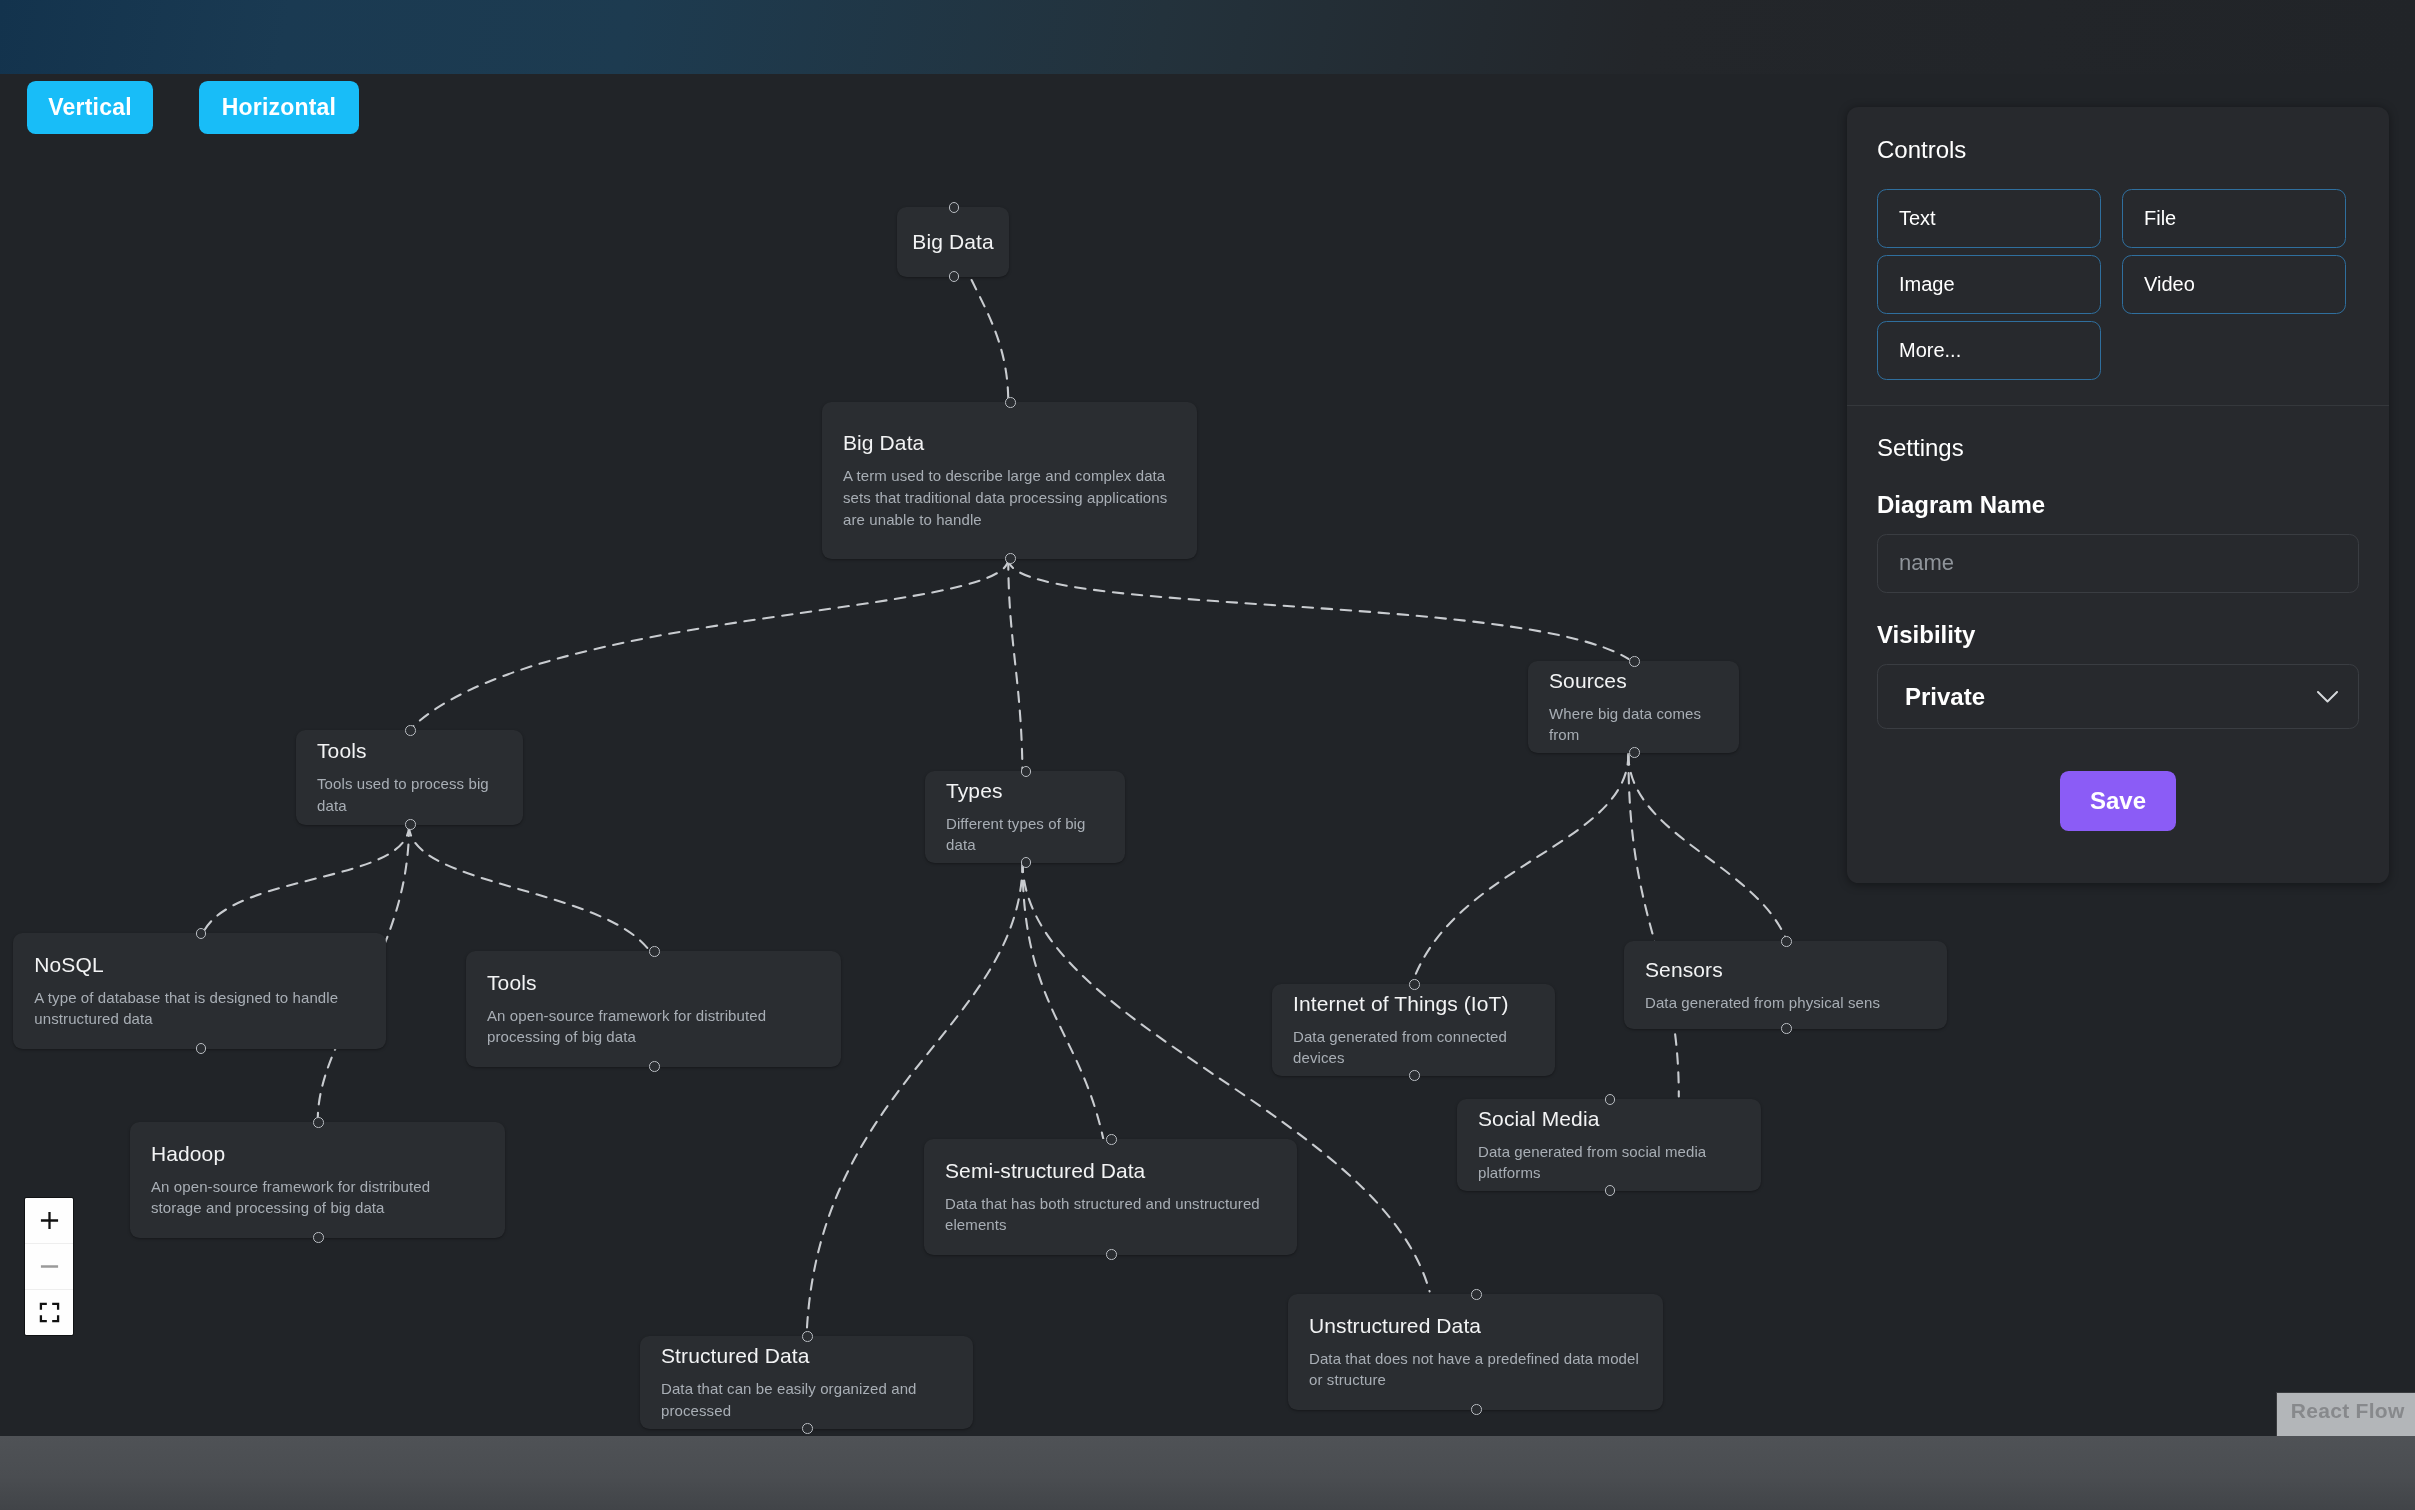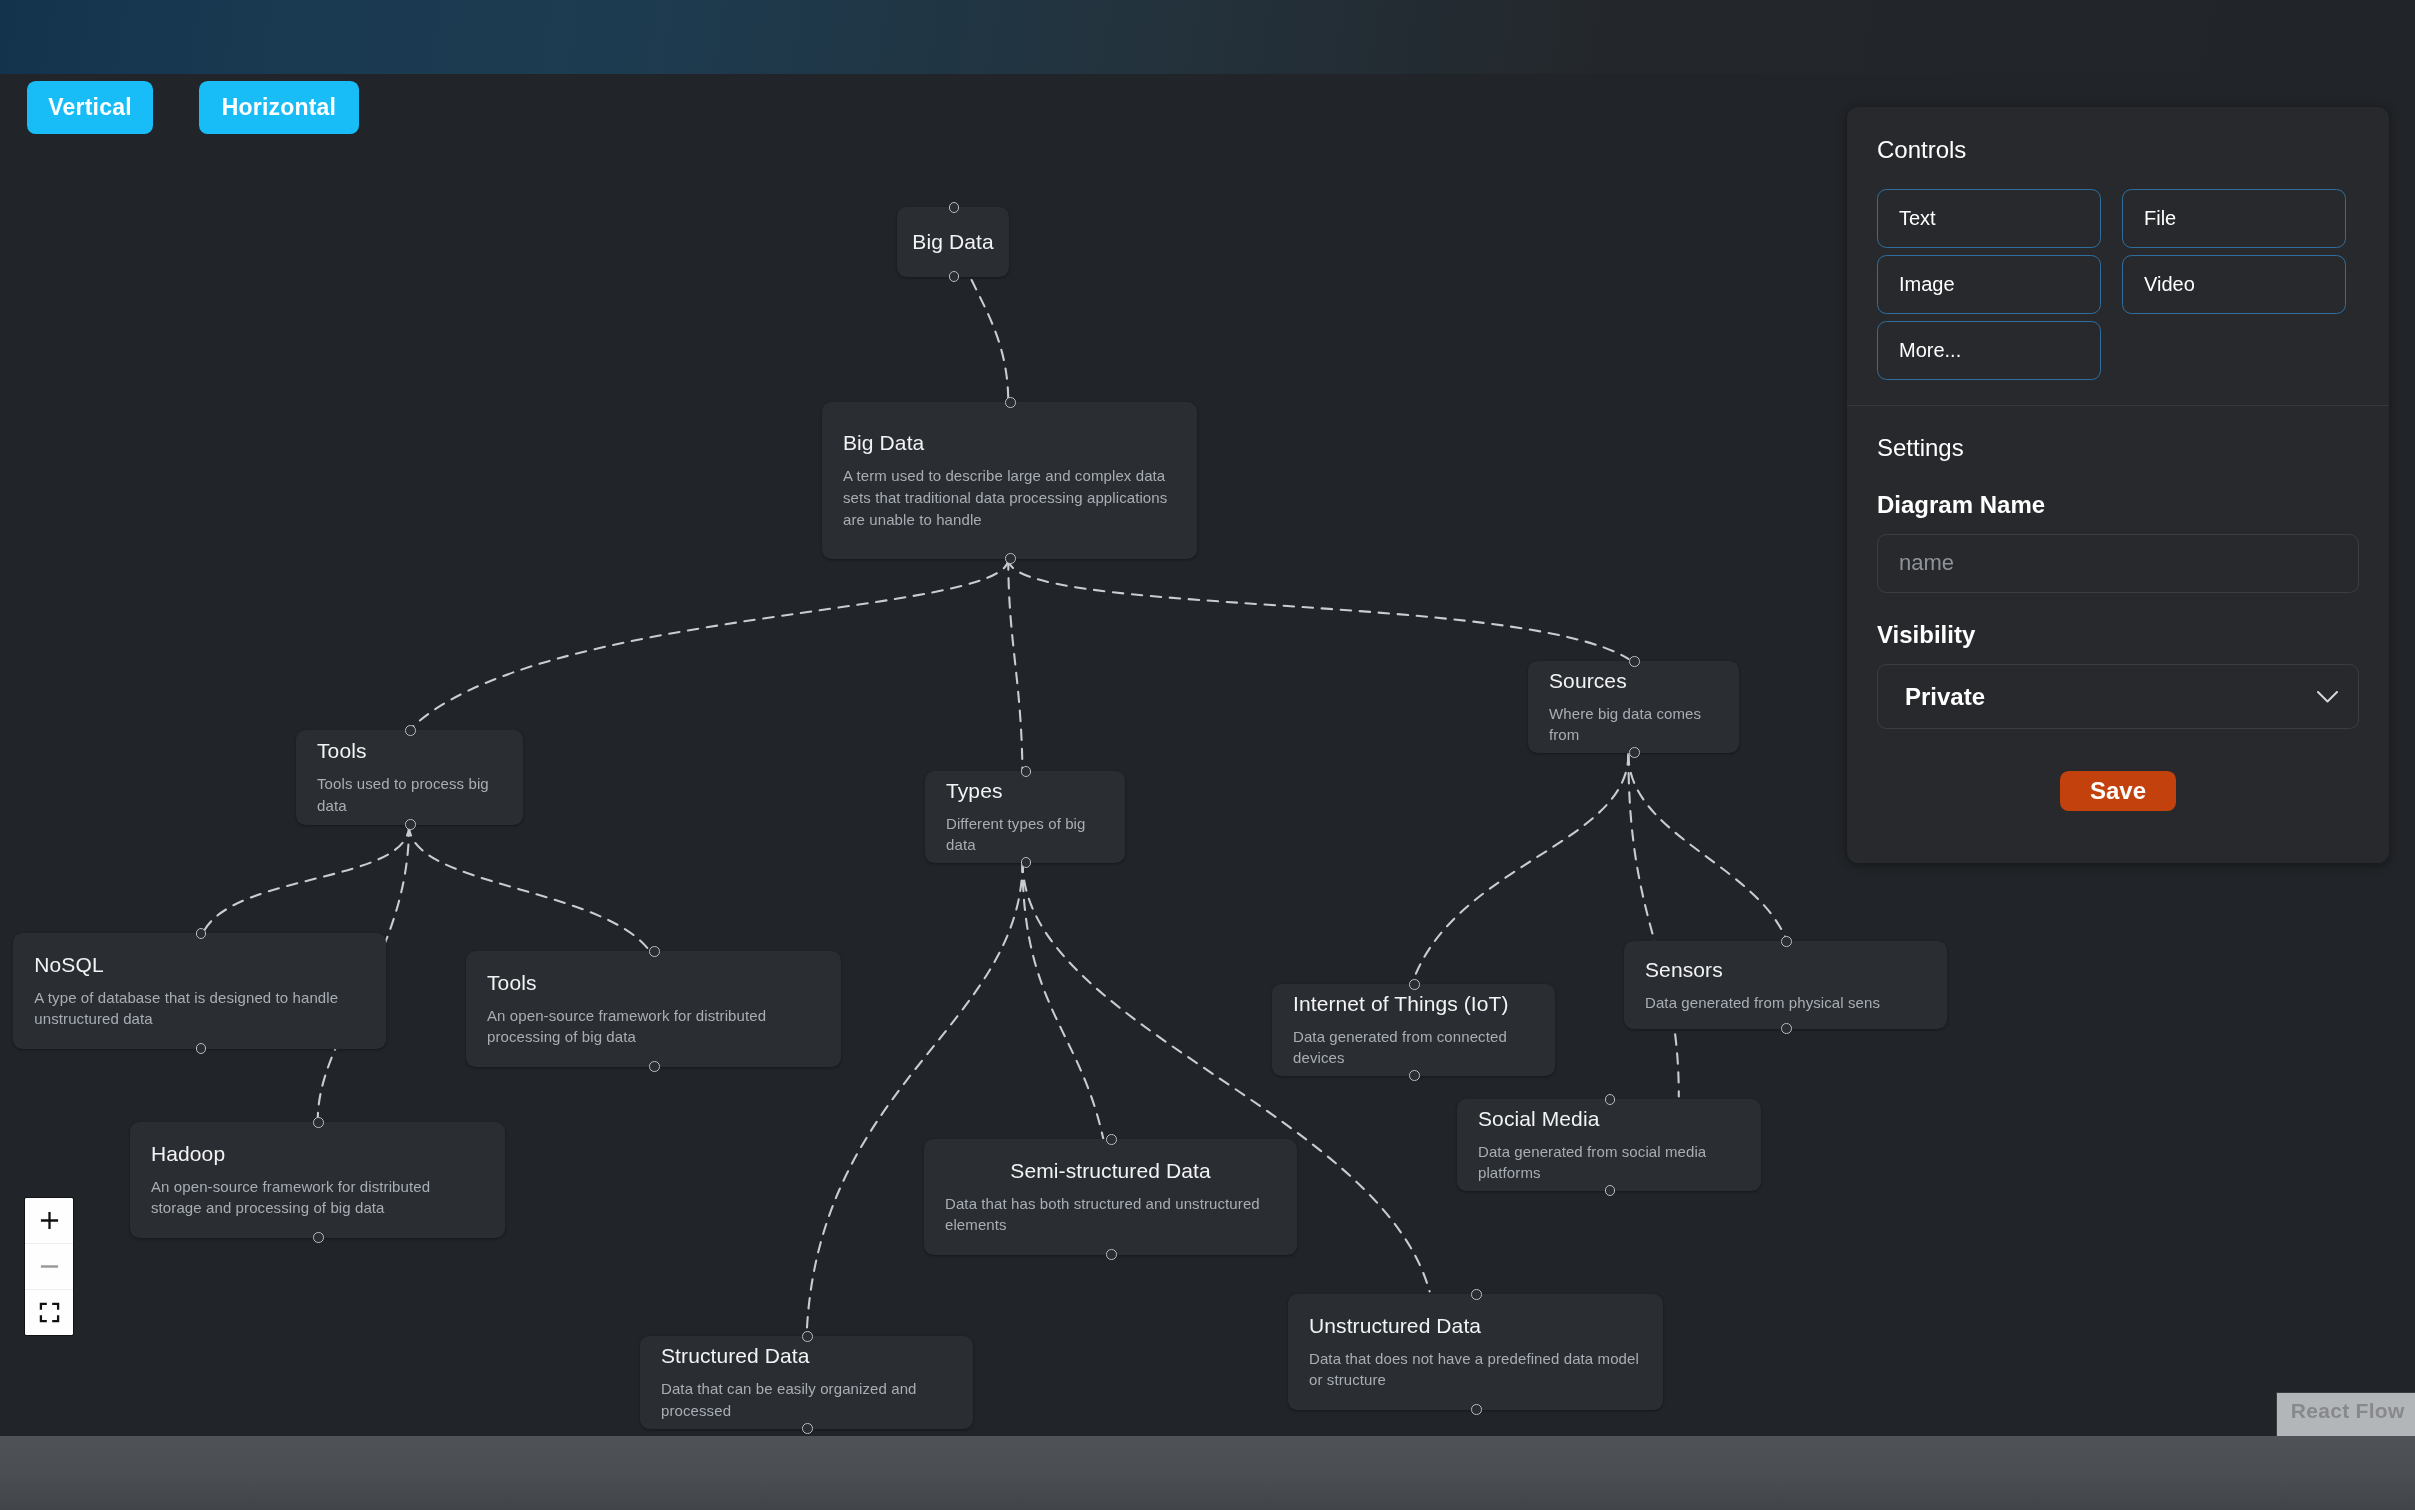--- a/index.html
+++ b/index.html
@@ -104,22 +104,22 @@
   .select-wrap{position:relative;width:100%;}
   .select-box{
     width:100%;height:65px;border:1px solid #3a3d42;border-radius:9.5px;
     background:transparent;color:#ffffff;font-size:24px;font-weight:bold;
     padding:0 27px;box-sizing:border-box;display:flex;align-items:center;
     cursor:pointer;
   }
   .chev{position:absolute;right:21px;top:50%;margin-top:-5.7px;pointer-events:none;}
   .save-wrap{display:flex;justify-content:center;padding-top:42px;}
   #save-btn{
-    background:#c2410c;color:#ffffff;border:none;border-radius:8.6px;
-    font-size:24px;font-weight:bold;padding:6px 30px;cursor:pointer;
+    background:#8b5cf6;color:#ffffff;border:none;border-radius:8.6px;
+    font-size:24px;font-weight:bold;padding:16px 30px;cursor:pointer;
     font-family:"Liberation Sans",sans-serif;
   }
 
   
   #bottom-strip{
     position:absolute;left:0;bottom:0;width:2416px;height:74px;
     background:linear-gradient(180deg,#4f5256 0%,#4a4d51 55%,#414448 100%);
   }
 </style>
 </head>
@@ -207,21 +207,21 @@
     <span class="handle bot"></span>
   </div>
 
   <div class="node" style="left:640px;top:1262px;width:333px;height:93px;">
     <span class="handle top"></span>
     <div class="n-title">Structured Data</div>
     <div class="n-desc">Data that can be easily organized and processed</div>
     <span class="handle bot"></span>
   </div>
 
-  <div class="node" style="left:924px;top:1065px;width:373px;height:116px;align-items:center;">
+  <div class="node" style="left:924px;top:1065px;width:373px;height:116px;">
     <span class="handle top"></span>
     <div class="n-title">Semi-structured Data</div>
     <div class="n-desc">Data that has both structured and unstructured elements</div>
     <span class="handle bot"></span>
   </div>
 
   <div class="node" style="left:1288px;top:1220px;width:375px;height:116px;">
     <span class="handle top"></span>
     <div class="n-title">Unstructured Data</div>
     <div class="n-desc">Data that does not have a predefined data model or structure</div>

